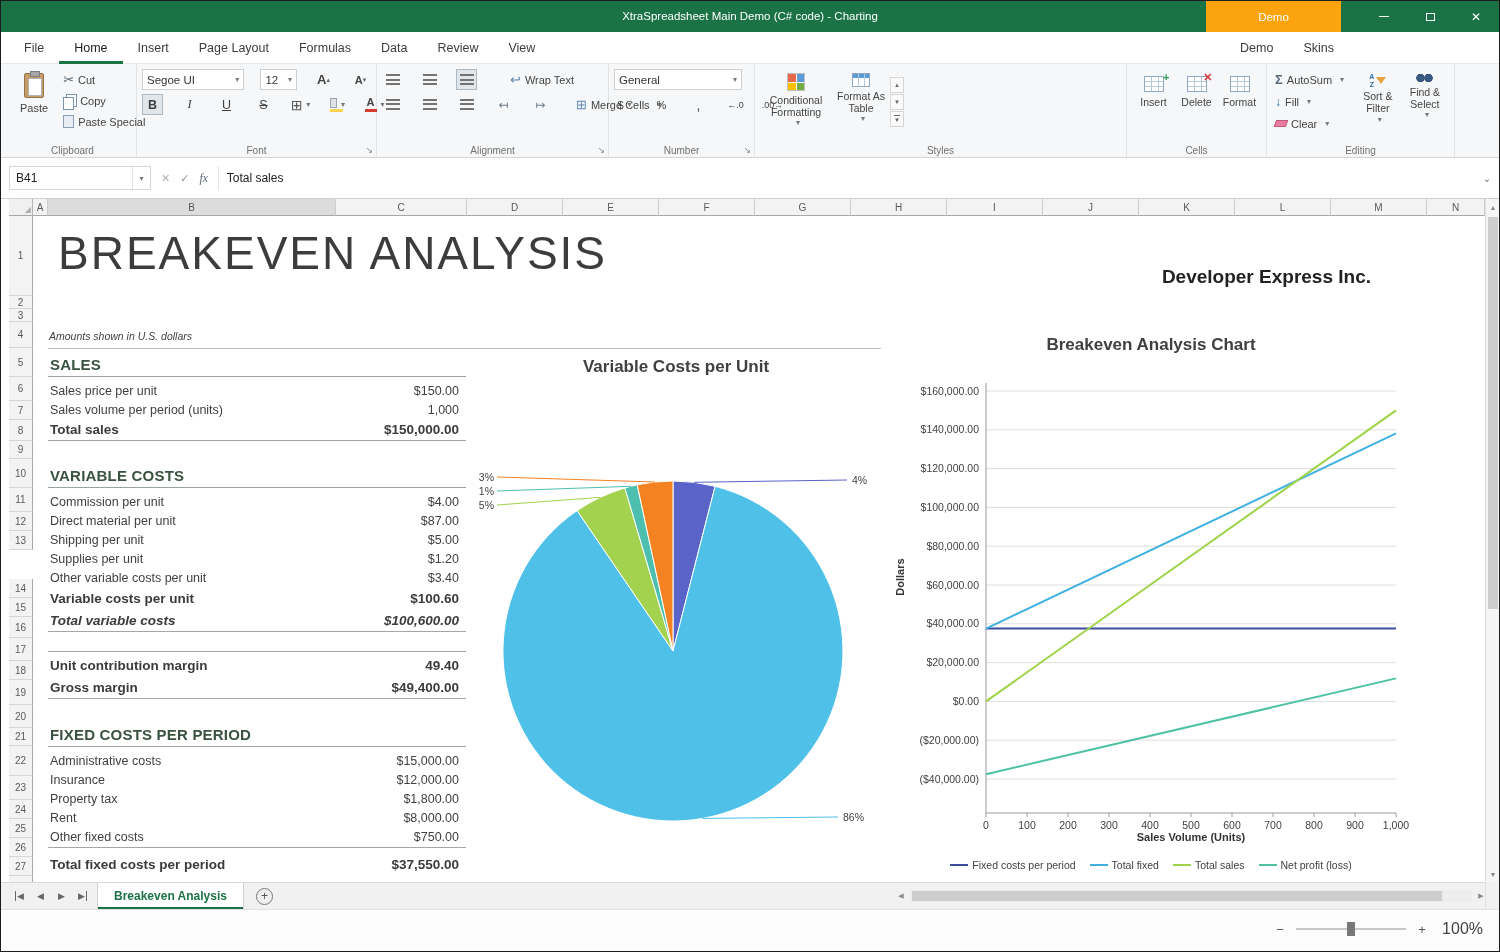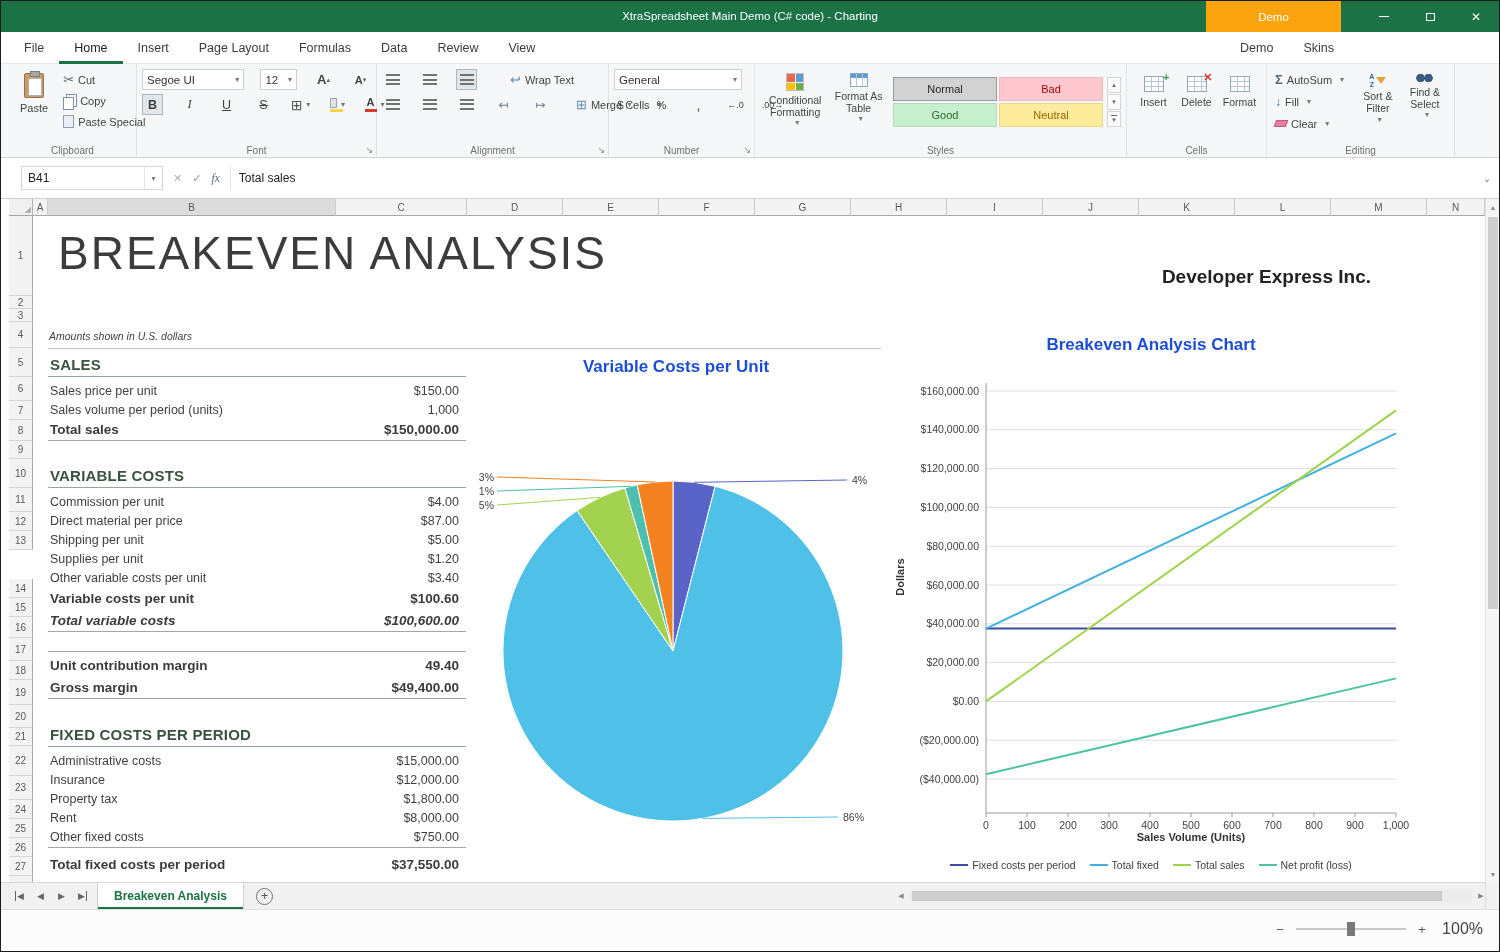--- a/index.html
+++ b/index.html
@@ -76,21 +76,21 @@
 
   .ed-left { display:flex; flex-direction:column; gap:1px; width:86px; }
   .sigma { color:#5a6a7a; font-size:13px; font-weight:bold; }
   .fill-ic { color:#2e6da4; font-size:12px; font-weight:bold; }
   .eraser { width:12px; height:7px; background:#e87da0; border:1px solid #c05a80; transform:skewX(-20deg); }
   .az { font-size:7px; font-weight:bold; color:#2e6da4; line-height:1.1; text-align:center; }
   .funnel { width:0; height:0; border-left:5px solid transparent; border-right:5px solid transparent; border-top:7px solid #e8a33d; }
   .binoc { width:17px; height:10px; background:radial-gradient(circle at 4.5px 5px,#3a5a82 4px,transparent 4.5px), radial-gradient(circle at 12.5px 5px,#3a5a82 4px,transparent 4.5px); }
 
   
-  .formulabar { position:absolute; left:0; top:157px; width:1498px; height:41px; background:#fff; border-bottom:1px solid #cfcfcf; display:flex; align-items:center; padding-left:20px; }
+  .formulabar { position:absolute; left:0; top:157px; width:1498px; height:41px; background:#fff; border-bottom:1px solid #cfcfcf; display:flex; align-items:center; padding-left:8px; }
   .namebox { width:142px; height:24px; border:1px solid #d5d5d5; display:flex; align-items:center; font-size:12px; color:#222; }
   .namebox .val { flex:1; padding-left:6px; }
   .namebox .nb-dd { width:18px; height:100%; border-left:1px solid #e3e3e3; display:flex; align-items:center; justify-content:center; font-size:8px; color:#777; }
   .fb-btns { display:flex; align-items:center; gap:10px; padding:0 10px; border-right:1px solid #e3e3e3; height:24px; }
   .fb-x { color:#b0b0b0; font-size:11px; }
   .fb-ck { color:#8a9a8a; font-size:11px; }
   .fb-fx { color:#5a6a7a; font-size:11.5px; font-style:italic; font-family:"Liberation Serif", serif; }
   .fb-content { flex:1; font-size:12px; color:#222; padding-left:8px; }
   .fb-chev { width:24px; text-align:center; color:#777; font-size:10px; }
 
@@ -112,21 +112,21 @@
   .srow { position:absolute; left:15px; width:419px; display:flex; justify-content:space-between; align-items:flex-end; padding:0 8px 3px 2px; }
   .srow.header { font-weight:bold; font-size:15px; color:#3a5340; border-bottom:1px solid #9aa49c; letter-spacing:.2px; }
   .srow.item { font-size:12.5px; color:#3f3f3f; }
   .srow.total { font-size:13.5px; font-weight:bold; color:#3b3b3b; }
   .srow.la { border-top:1px solid #a6a6a6; }
   .srow.lb { border-bottom:1px solid #a6a6a6; }
 
   
   .pie-chart { position:absolute; left:433px; top:137px; width:420px; height:530px; background:#fff; }
   .line-chart { position:absolute; left:858px; top:115px; width:600px; height:560px; background:#fff; }
-  .chart-title { position:absolute; top:4px; left:0; width:100%; text-align:center; font-size:17px; font-weight:bold; color:#1d4ed8; }
+  .chart-title { position:absolute; top:4px; left:0; width:100%; text-align:center; font-size:17px; font-weight:bold; color:#404040; }
   .chart-title.lc { width:520px; }
   .pie-chart svg, .line-chart svg { position:absolute; left:0; top:0; }
   .xlab { position:absolute; top:500px; left:0; width:600px; text-align:center; font-size:11px; font-weight:bold; color:#333; }
   .ylab { position:absolute; left:-26px; top:240px; width:70px; text-align:center; transform:rotate(-90deg); font-size:11px; font-weight:bold; color:#333; }
   .legend { position:absolute; top:528px; left:0; width:520px; display:flex; justify-content:center; gap:14px; font-size:10.5px; color:#3f3f3f; }
   .legend .li { display:flex; align-items:center; gap:4px; }
   .legend .sw { width:18px; height:2px; display:inline-block; }
 
   
   .vscroll { position:absolute; left:1484px; top:198px; width:14px; height:683px; background:#f5f5f5; border-left:1px solid #e0e0e0; }
@@ -346,26 +346,20 @@
             <span style="background:#70ad47"></span>
           </span>
         <span style="margin-top:3px">Conditional Formatting</span>
         <span class="dd">▾</span>
       </div>
       <div class="rb-big" style="width:58px">
         <span class="fat-icon"></span>
         <span style="margin-top:3px">Format As Table</span>
         <span class="dd">▾</span>
       </div>
-      <div class="style-gallery" id="style-gallery">
-          <div class="style-cell" style="background: rgb(210, 210, 210); color: rgb(38, 38, 38); border-color: rgb(154, 154, 154);">Normal</div>
-          <div class="style-cell" style="background: rgb(255, 199, 206); color: rgb(156, 0, 6); border-color: rgb(239, 184, 191);">Bad</div>
-          <div class="style-cell" style="background: rgb(198, 239, 206); color: rgb(39, 107, 36); border-color: rgb(180, 221, 188);">Good</div>
-          <div class="style-cell" style="background: rgb(255, 235, 156); color: rgb(156, 101, 0); border-color: rgb(236, 215, 136);">Neutral</div>
-        </div>
       <div class="gal-strip">
         <div class="gal-btn">
             <span>▲</span>
           </div>
         <div class="gal-btn">
             <span>▼</span>
           </div>
         <div class="gal-btn">
             <span class="ol">▼</span>
           </div>
@@ -518,21 +512,21 @@
         </div>
         <div class="srow header" style="top: 243px; height: 29px;">
           <span>VARIABLE COSTS</span>
           <span></span>
         </div>
         <div class="srow item" style="top: 272px; height: 24px;">
           <span>Commission per unit</span>
           <span>$4.00</span>
         </div>
         <div class="srow item" style="top: 296px; height: 19px;">
-          <span>Direct material per price</span>
+          <span>Direct material per unit</span>
           <span>$87.00</span>
         </div>
         <div class="srow item" style="top: 315px; height: 19px;">
           <span>Shipping per unit</span>
           <span>$5.00</span>
         </div>
         <div class="srow item" style="top: 334px; height: 19px;">
           <span>Supplies per unit</span>
           <span>$1.20</span>
         </div>

